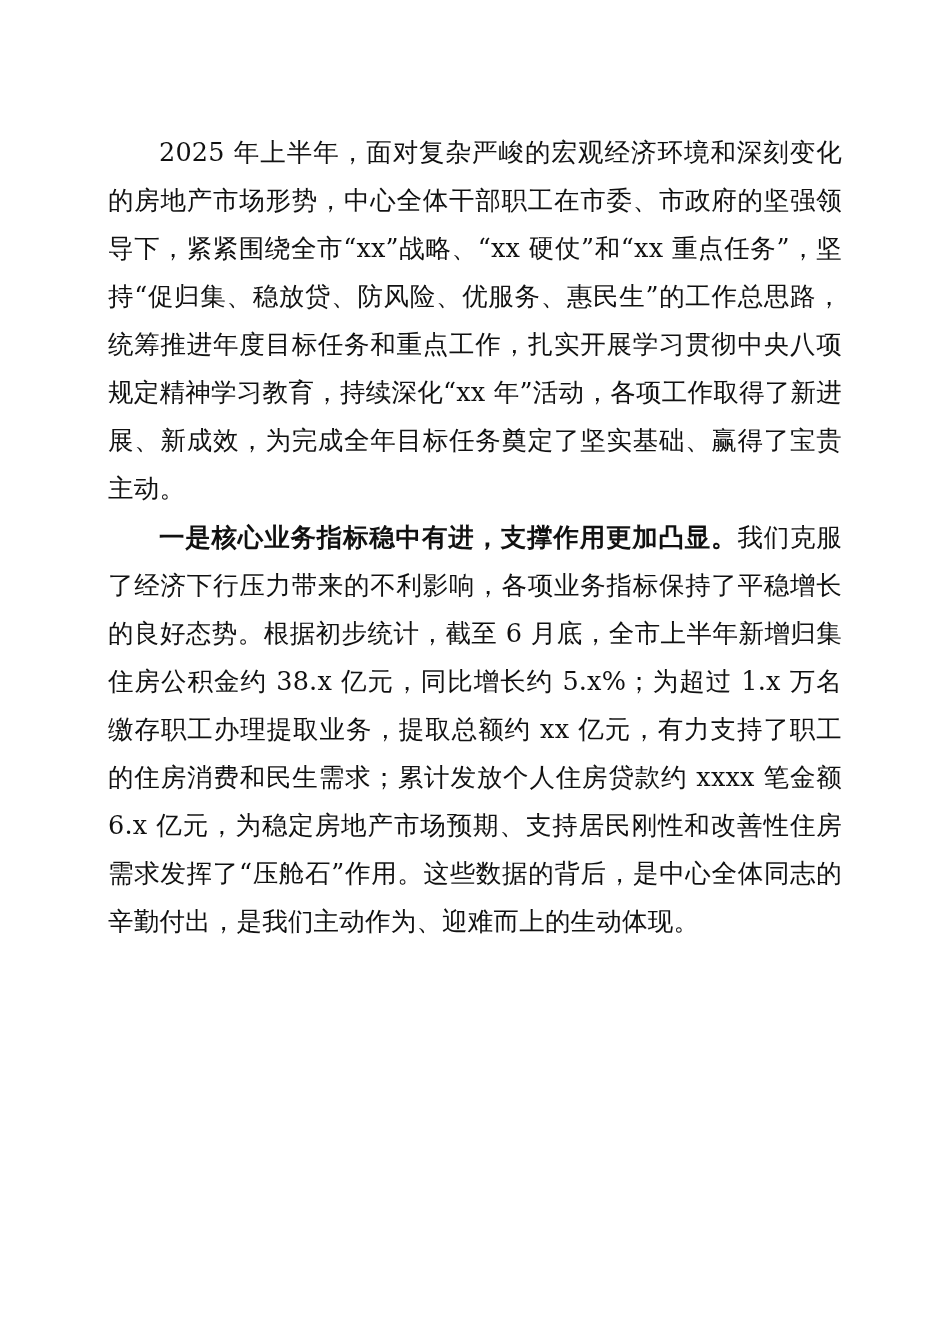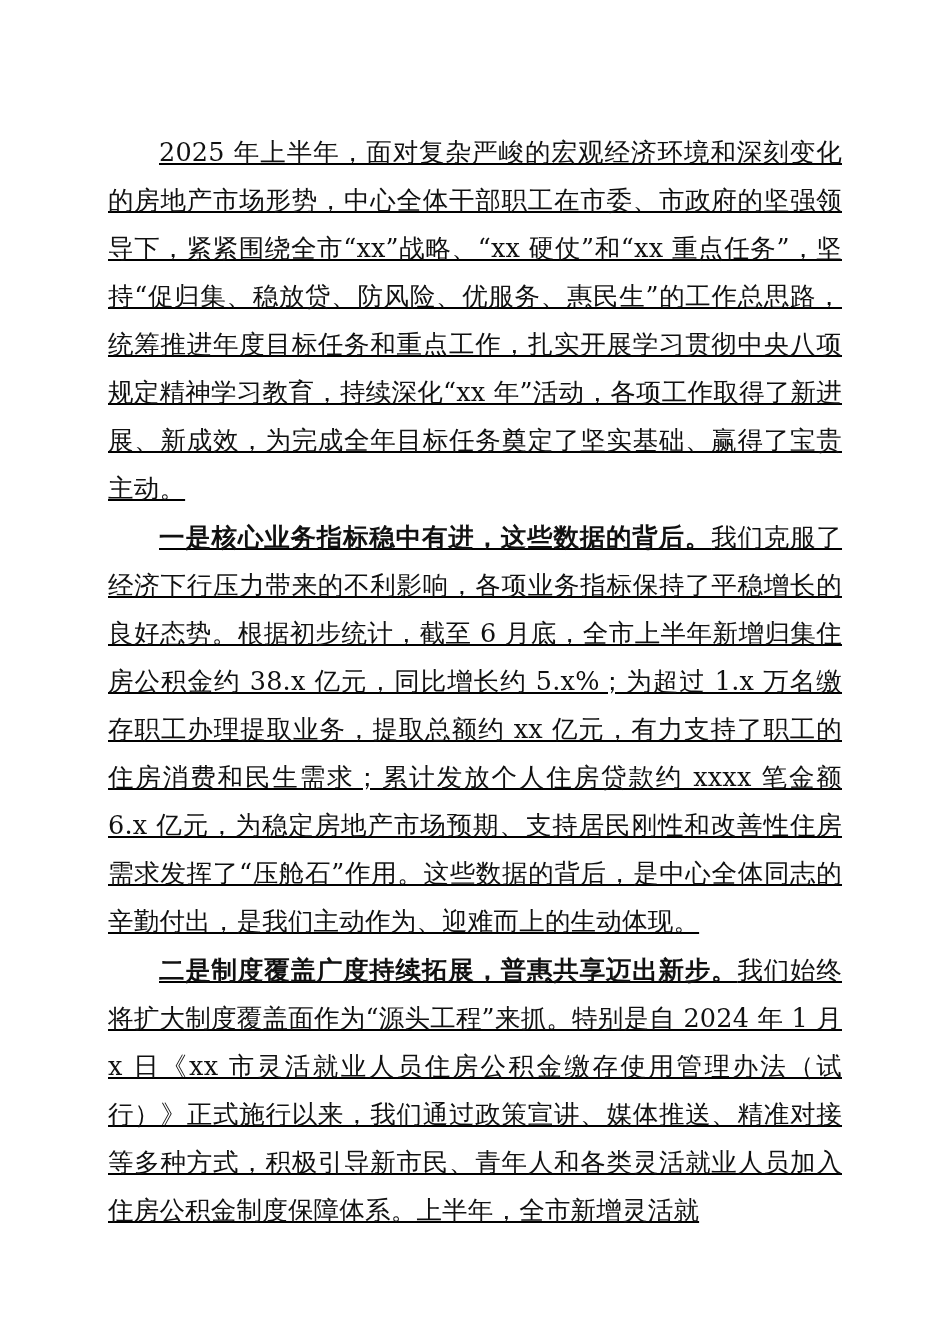--- a/index.html
+++ b/index.html
@@ -14,21 +14,20 @@
     color: #000000;
     overflow: hidden;
   }
   .page {
     position: relative;
     width: 950px;
     height: 1344px;
     box-sizing: border-box;
     padding: 128px 108px 64px 108px;
     background: #ffffff;
-    text-decoration: underline;
   }
   .doc-body {
     width: 734px;
   }
   .para {
     font-size: 25.5px;
     line-height: 48px;
     text-align: justify;
     text-justify: inter-ideograph;
     letter-spacing: 0.2px;
@@ -53,21 +52,18 @@
 <body>
 
 <div class="page">
   <div class="doc-body">
 
     <p class="para">
       <span>2025 年上半年，面对复杂严峻的宏观经济环境和深刻变化的房地产市场形势，中心全体干部职工在市委、市政府的坚强领导下，紧紧围绕全市“xx”战略、“xx 硬仗”和“xx 重点任务”，坚持“促归集、稳放贷、防风险、优服务、惠民生”的工作总思路，统筹推进年度目标任务和重点工作，扎实开展学习贯彻中央八项规定精神学习教育，持续深化“xx 年”活动，各项工作取得了新进展、新成效，为完成全年目标任务奠定了坚实基础、赢得了宝贵主动。</span>
     </p>
 
     <p class="para">
-      <b>一是核心业务指标稳中有进，这些数据的背后。</b><span>我们克服了经济下行压力带来的不利影响，各项业务指标保持了平稳增长的良好态势。根据初步统计，截至 6 月底，全市上半年新增归集住房公积金约 38.x 亿元，同比增长约 5.x%；为超过 1.x 万名缴存职工办理提取业务，提取总额约 xx 亿元，有力支持了职工的住房消费和民生需求；累计发放个人住房贷款约 xxxx 笔金额 6.x 亿元，为稳定房地产市场预期、支持居民刚性和改善性住房需求发挥了“压舱石”作用。这些数据的背后，是中心全体同志的辛勤付出，是我们主动作为、迎难而上的生动体现。</span>
+      <b>一是核心业务指标稳中有进，支撑作用更加凸显。</b><span>我们克服了经济下行压力带来的不利影响，各项业务指标保持了平稳增长的良好态势。根据初步统计，截至 6 月底，全市上半年新增归集住房公积金约 38.x 亿元，同比增长约 5.x%；为超过 1.x 万名缴存职工办理提取业务，提取总额约 xx 亿元，有力支持了职工的住房消费和民生需求；累计发放个人住房贷款约 xxxx 笔金额 6.x 亿元，为稳定房地产市场预期、支持居民刚性和改善性住房需求发挥了“压舱石”作用。这些数据的背后，是中心全体同志的辛勤付出，是我们主动作为、迎难而上的生动体现。</span>
     </p>
 
-    <p class="para">
-      <b>二是制度覆盖广度持续拓展，普惠共享迈出新步。</b><span>我们始终将扩大制度覆盖面作为“源头工程”来抓。特别是自 2024 年 1 月 x 日《xx 市灵活就业人员住房公积金缴存使用管理办法（试行）》正式施行以来，我们通过政策宣讲、媒体推送、精准对接等多种方式，积极引导新市民、青年人和各类灵活就业人员加入住房公积金制度保障体系。上半年，全市新增灵活就</span>
-    </p>
 
   </div>
 </div>
 
 </body></html>

